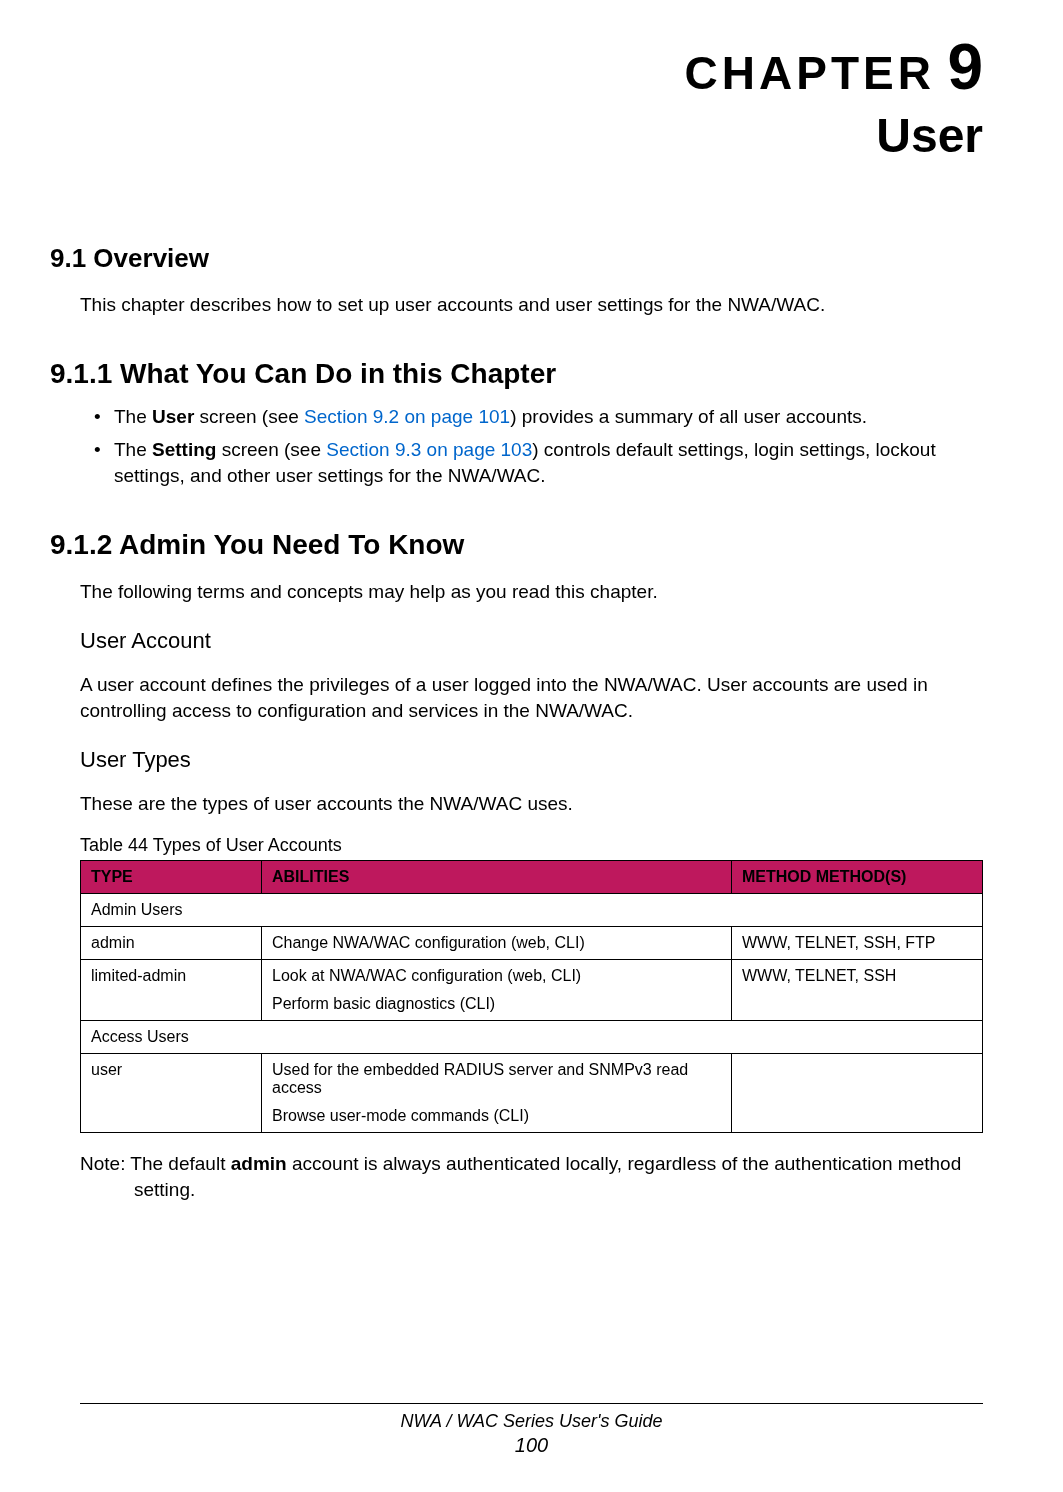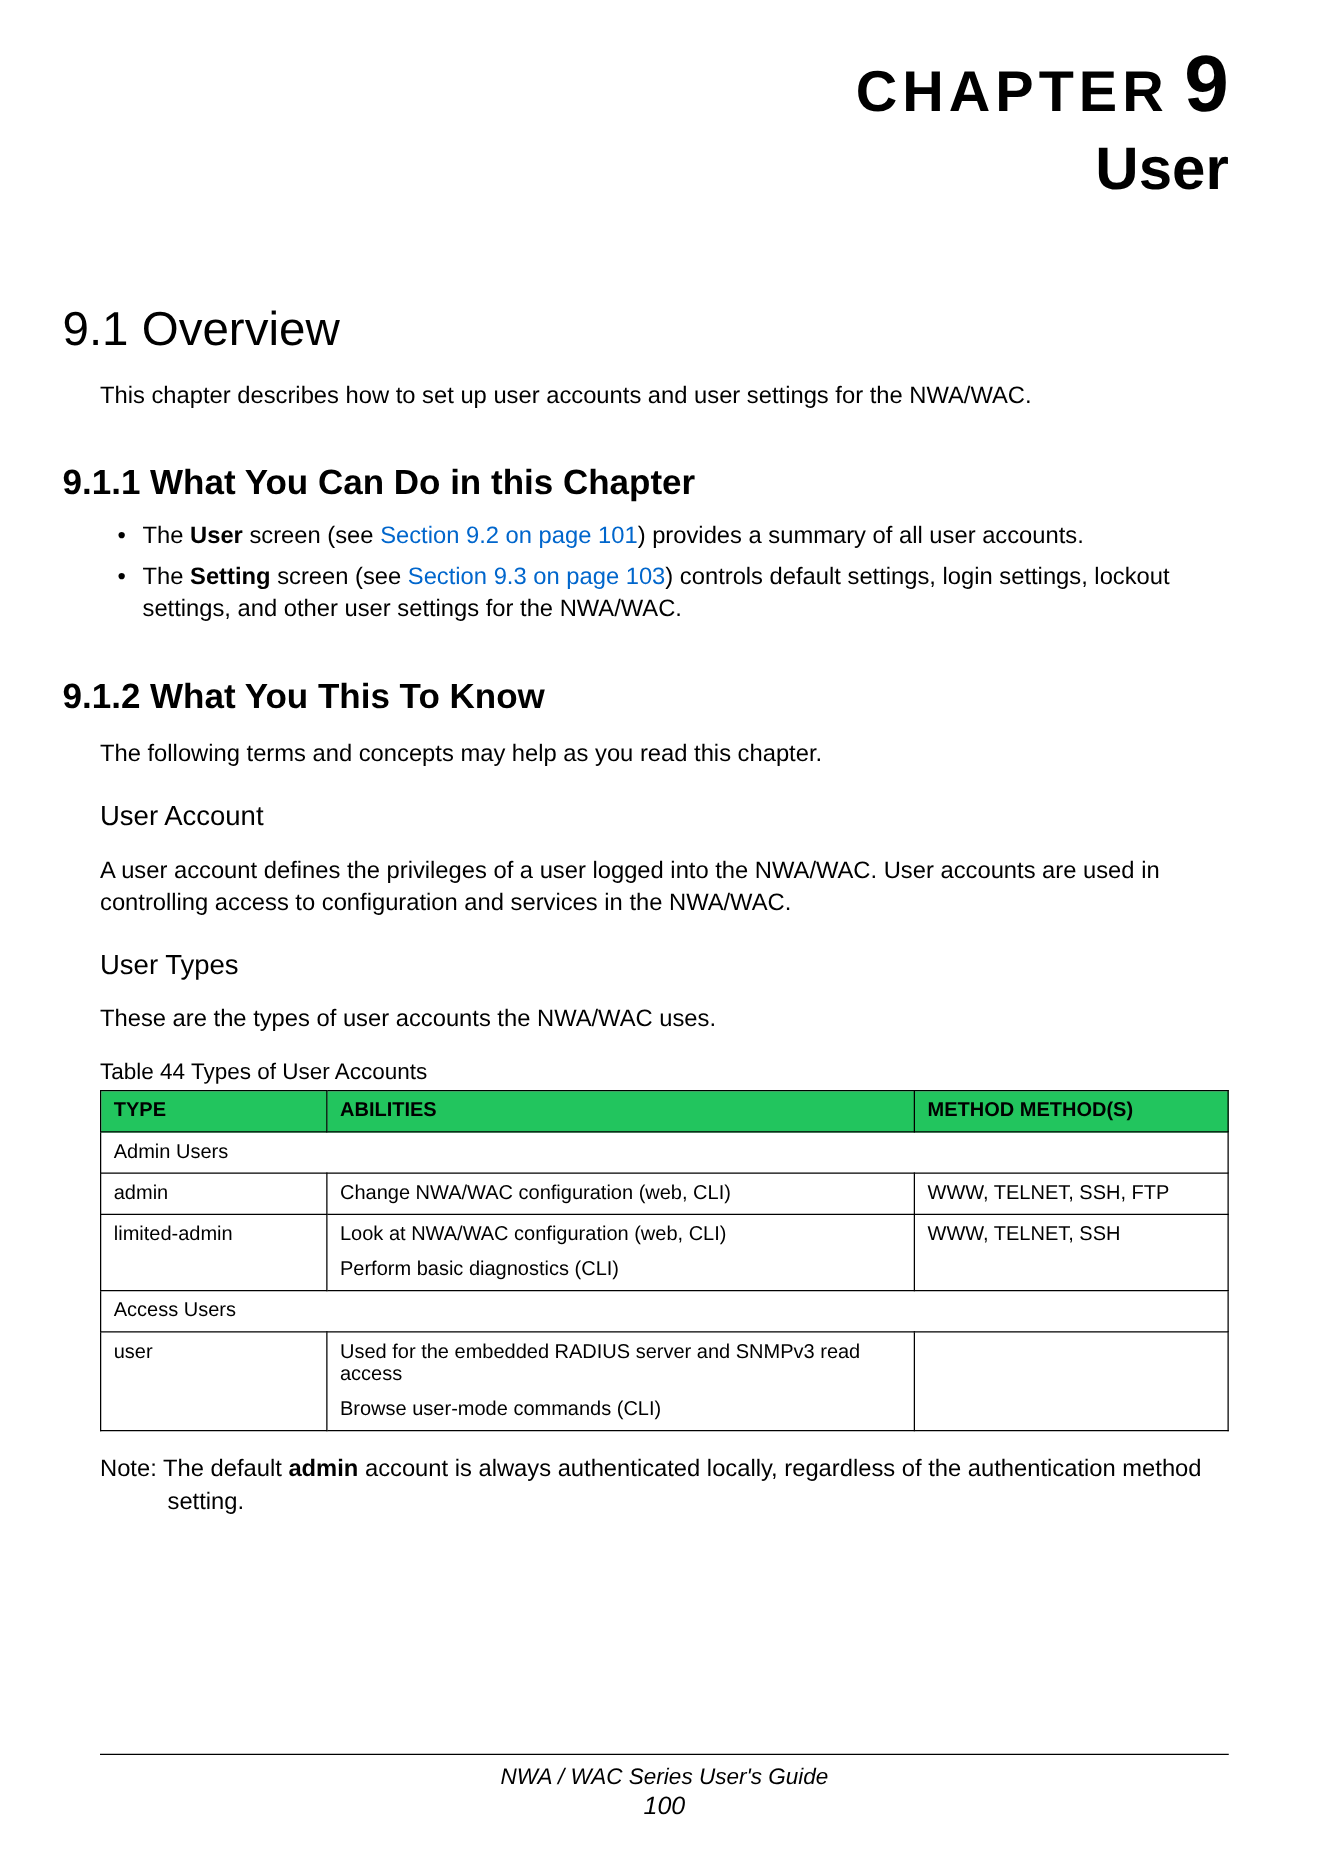--- a/index.html
+++ b/index.html
@@ -34,22 +34,22 @@
     font-weight: bold;
     margin-left: 8px;
   }
   .chapter-title {
     font-size: 48px;
     font-weight: bold;
     text-align: right;
     margin-top: 4px;
   }
   .h1 {
-    font-size: 38px;
-    font-weight: normal;
+    font-size: 26px;
+    font-weight: bold;
     margin-top: 80px;
     margin-left: -30px;
   }
   .h2 {
     font-size: 28px;
     font-weight: bold;
     margin-top: 40px;
     margin-left: -30px;
   }
   .h3 {
@@ -91,21 +91,21 @@
     font-size: 16px;
     margin-top: 4px;
   }
   table.data th, table.data td {
     border: 1px solid #000;
     padding: 7px 10px;
     text-align: left;
     vertical-align: top;
   }
   table.data th {
-    background: #22c55e;
+    background: #be185d;
     font-weight: bold;
   }
   .ability-subline {
     margin-top: 10px;
   }
   .note-line {
     font-size: 19px;
     margin-top: 18px;
     line-height: 1.35;
     padding-left: 54px;
@@ -146,21 +146,21 @@
   <div class="h2">9.1.1  What You Can Do in this Chapter</div>
   <div class="bullet-list">
     <div class="li">
       <span>The </span><b>User</b><span> screen (see </span><span class="link">Section 9.2 on page 101</span><span>) provides a summary of all user accounts.</span>
     </div>
     <div class="li">
       <span>The </span><b>Setting</b><span> screen (see </span><span class="link">Section 9.3 on page 103</span><span>) controls default settings, login settings, lockout settings, and other user settings for the NWA/WAC.</span>
     </div>
   </div>
 
-  <div class="h2">9.1.2  What You This To Know</div>
+  <div class="h2">9.1.2  Admin You Need To Know</div>
   <div class="body">The following terms and concepts may help as you read this chapter.</div>
 
   <div class="h3">User Account</div>
   <div class="body">A user account defines the privileges of a user logged into the NWA/WAC. User accounts are used in controlling access to configuration and services in the NWA/WAC.</div>
 
   <div class="h3">User Types</div>
   <div class="body">These are the types of user accounts the NWA/WAC uses.</div>
 
   <div class="table-caption">Table 44   Types of User Accounts</div>
   <table class="data">

